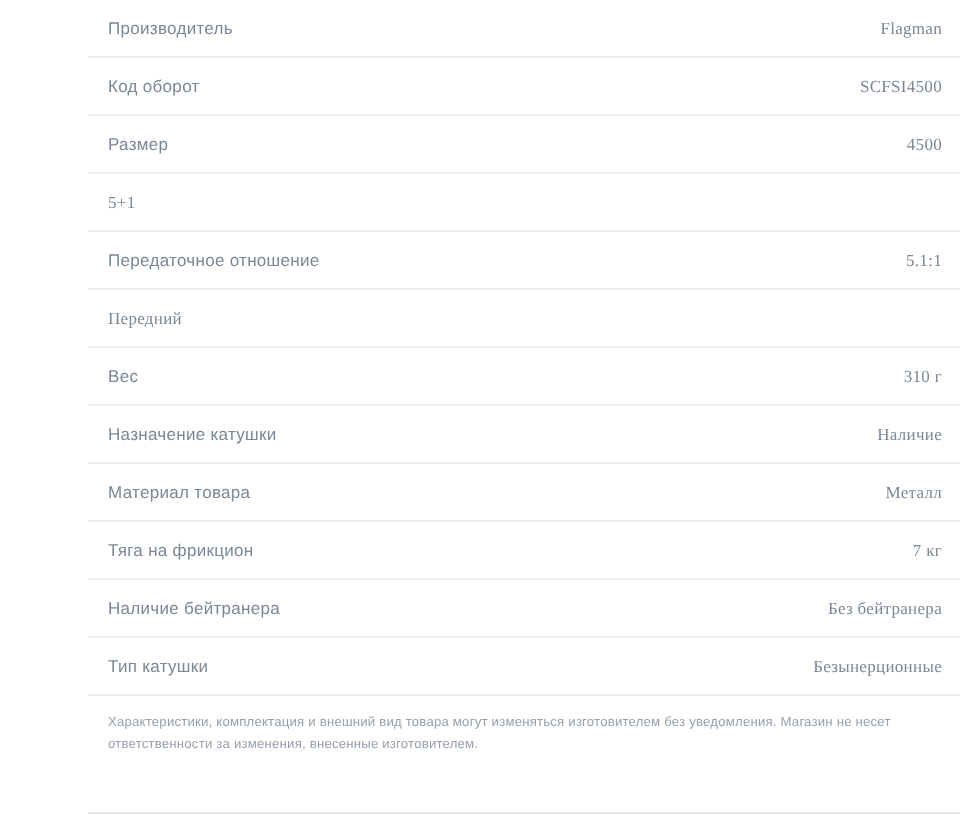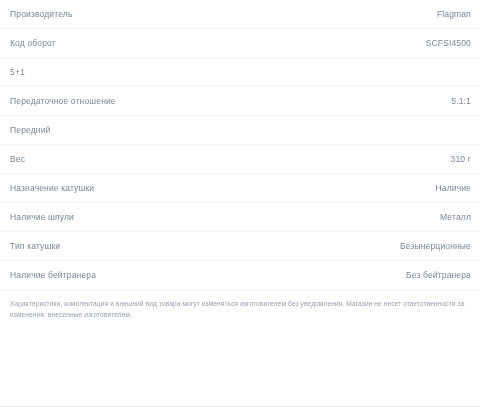--- a/index.html
+++ b/index.html
@@ -13,20 +13,21 @@
     font-family: "Liberation Sans", "DejaVu Sans", sans-serif;
     overflow: hidden;
   }
   #specs-panel {
     width: 480px;
     height: 407px;
     box-sizing: border-box;
     background: #ffffff;
     display: flex;
     flex-direction: column;
+    padding-left: 44px;
   }
   .spec-table {
     display: flex;
     flex-direction: column;
   }
   .spec-row {
     height: 29px;
     box-sizing: border-box;
     display: flex;
     align-items: center;
@@ -41,20 +42,21 @@
     letter-spacing: 0.15px;
     white-space: nowrap;
   }
   .spec-value {
     font-size: 8.5px;
     line-height: 11px;
     color: #7b8795;
     letter-spacing: 0.15px;
     text-align: center;
     white-space: nowrap;
+    font-family: Liberation Serif, serif;
   }
   .disclaimer {
     padding: 9px 10px 0 10px;
     font-size: 6.6px;
     line-height: 10.5px;
     color: #96a0ad;
     letter-spacing: 0.1px;
   }
   .bottom-rule {
     margin-top: auto;
@@ -71,47 +73,55 @@
   <div class="spec-table" id="spec-table">
       <div class="spec-row">
         <span class="spec-label">Производитель</span>
         <span class="spec-value">Flagman</span>
       </div>
       <div class="spec-row">
         <span class="spec-label">Код оборот</span>
         <span class="spec-value">SCFSI4500</span>
       </div>
       <div class="spec-row">
+        <span class="spec-label">Размер</span>
+        <span class="spec-value">4500</span>
+      </div>
+      <div class="spec-row">
         <span class="spec-value">5+1</span>
       </div>
       <div class="spec-row">
         <span class="spec-label">Передаточное отношение</span>
         <span class="spec-value">5.1:1</span>
       </div>
       <div class="spec-row">
         <span class="spec-value">Передний</span>
       </div>
       <div class="spec-row">
         <span class="spec-label">Вес</span>
         <span class="spec-value">310 г</span>
       </div>
       <div class="spec-row">
         <span class="spec-label">Назначение катушки</span>
         <span class="spec-value">Наличие</span>
       </div>
       <div class="spec-row">
-        <span class="spec-label">Наличие шпули</span>
+        <span class="spec-label">Материал товара</span>
         <span class="spec-value">Металл</span>
+      </div>
+      <div class="spec-row">
+        <span class="spec-label">Тяга на фрикцион</span>
+        <span class="spec-value">7 кг</span>
+      </div>
+      <div class="spec-row">
+        <span class="spec-label">Наличие бейтранера</span>
+        <span class="spec-value">Без бейтранера</span>
       </div>
       <div class="spec-row">
         <span class="spec-label">Тип катушки</span>
         <span class="spec-value">Безынерционные</span>
-      </div>
-      <div class="spec-row">
-        <span class="spec-label">Наличие бейтранера</span>
-        <span class="spec-value">Без бейтранера</span>
       </div>
     </div>
 
   <div class="disclaimer">Характеристики, комплектация и внешний вид товара могут изменяться изготовителем без уведомления. Магазин не несет ответственности за изменения, внесенные изготовителем.</div>
 
   <div class="bottom-rule"></div>
 </div>
 
 </body></html>

